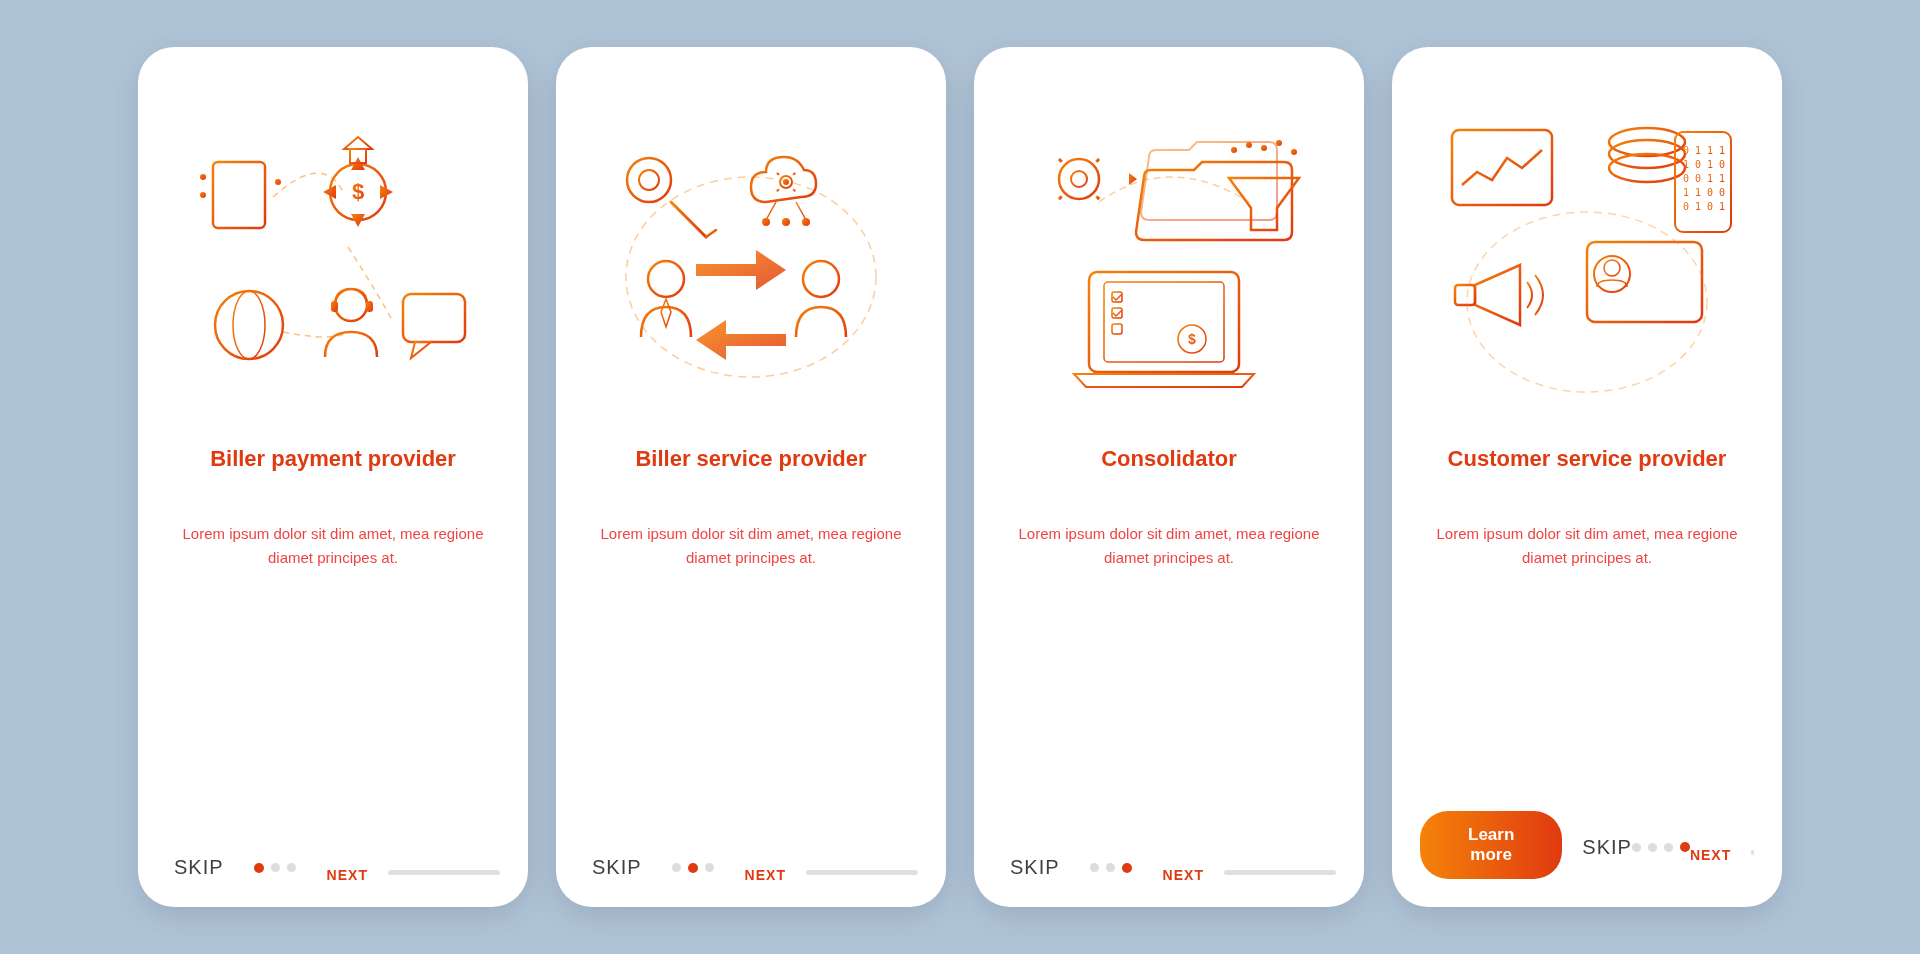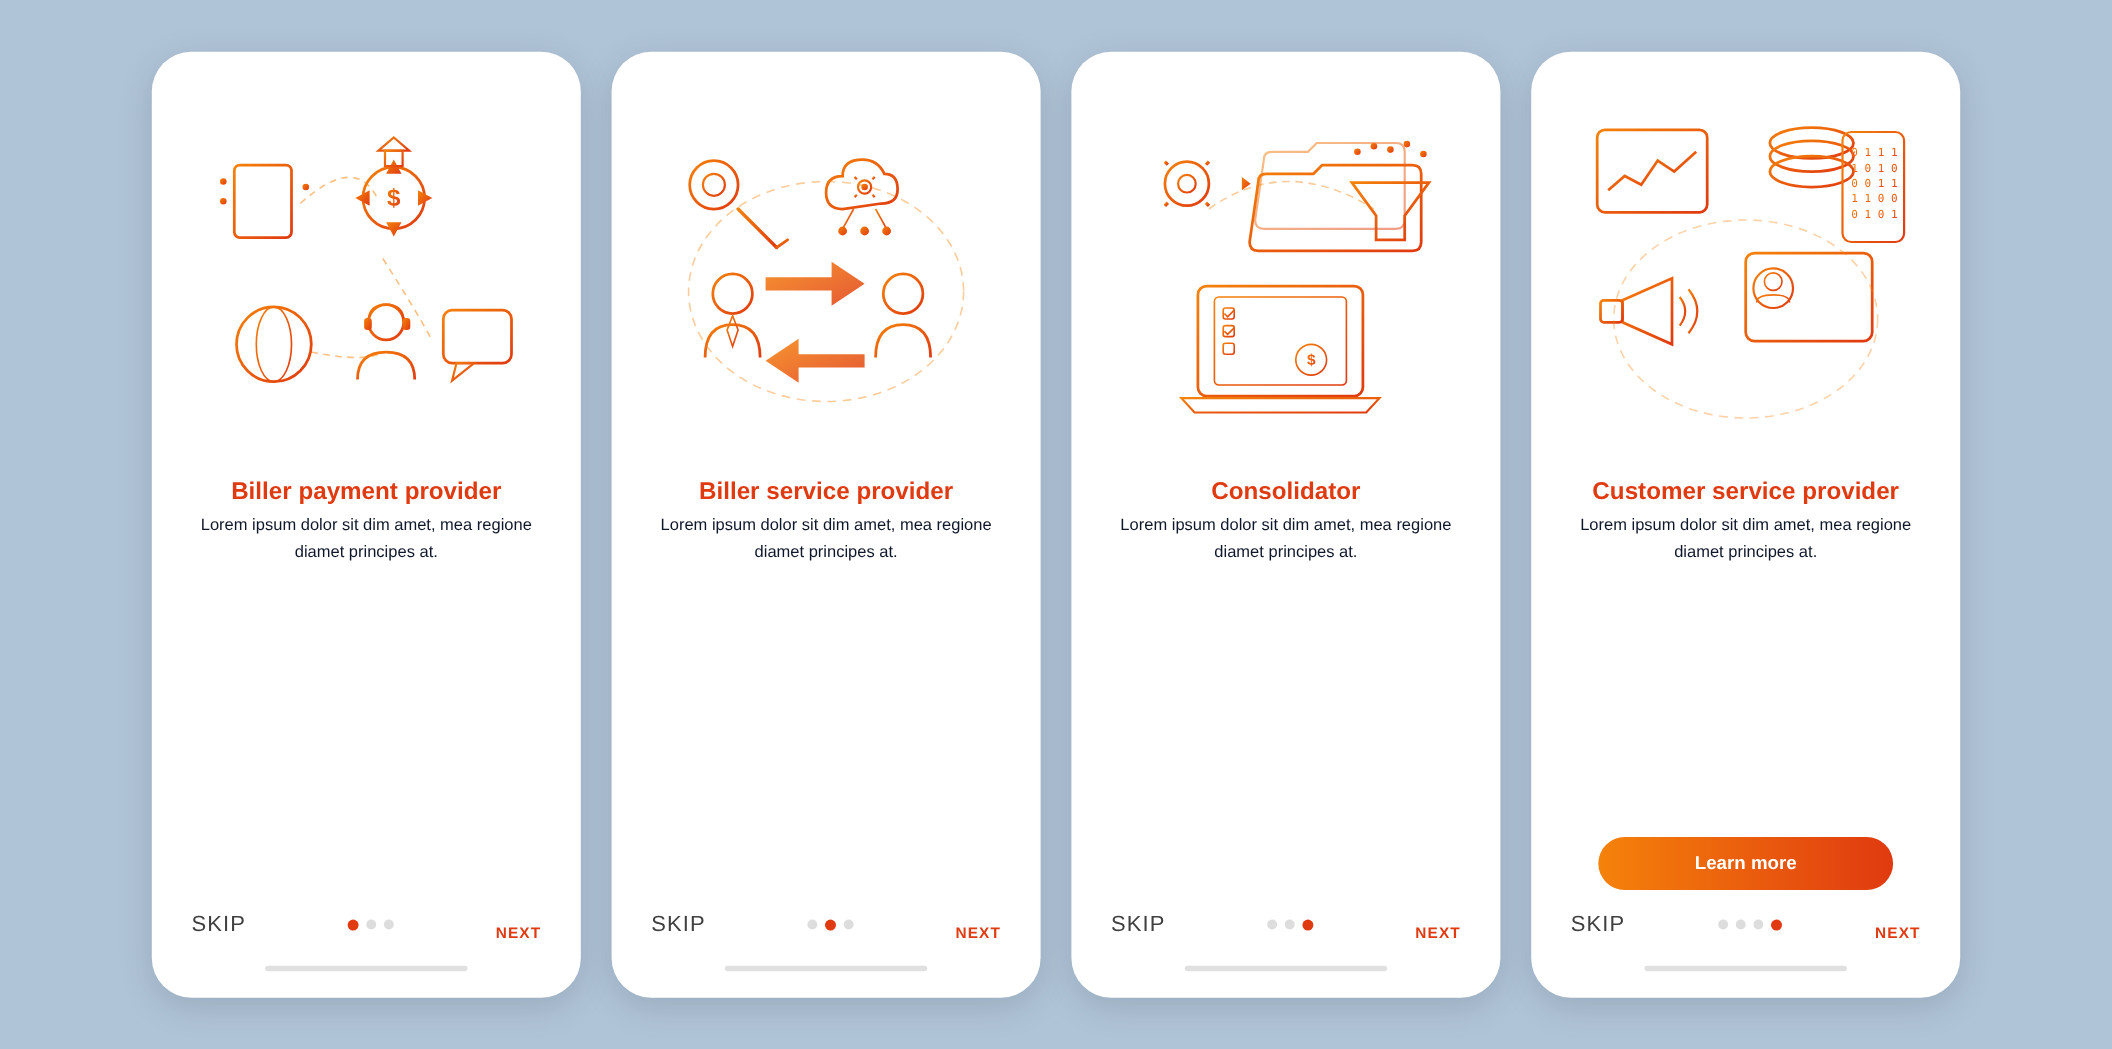--- a/index.html
+++ b/index.html
@@ -21,21 +21,21 @@
     }
     .card {
       width: 390px;
       height: 860px;
       background: #ffffff;
       border-radius: 36px;
       box-shadow: 0 8px 32px rgba(0,0,0,0.13);
       display: flex;
       flex-direction: column;
       align-items: center;
-      padding: 28px 28px 24px 28px;
+      padding: 40px 28px 24px 28px;
       position: relative;
       overflow: hidden;
     }
     .card-illustration {
       width: 100%;
       height: 340px;
       display: flex;
       align-items: center;
       justify-content: center;
       flex-shrink: 0;
@@ -44,30 +44,31 @@
       font-size: 22px;
       font-weight: 700;
       color: #e03a10;
       text-align: center;
       margin-top: 18px;
       margin-bottom: 4px;
       line-height: 1.3;
     }
     .card-desc {
       font-size: 15px;
-      color: #0f172a;
+      color: #ef4444;
       text-align: center;
       line-height: 1.6;
       flex: 1;
+      margin-top: 44px;
     }
     .card-footer {
       width: 100%;
       margin-top: 20px;
       display: flex;
-      flex-direction: column;
+      flex-direction: row;
       align-items: center;
       gap: 12px;
     }
     .learn-more-btn {
       background: linear-gradient(90deg, #f5820a, #e03a10);
       color: #fff;
       border: none;
       border-radius: 28px;
       padding: 14px 48px;
       font-size: 17px;

